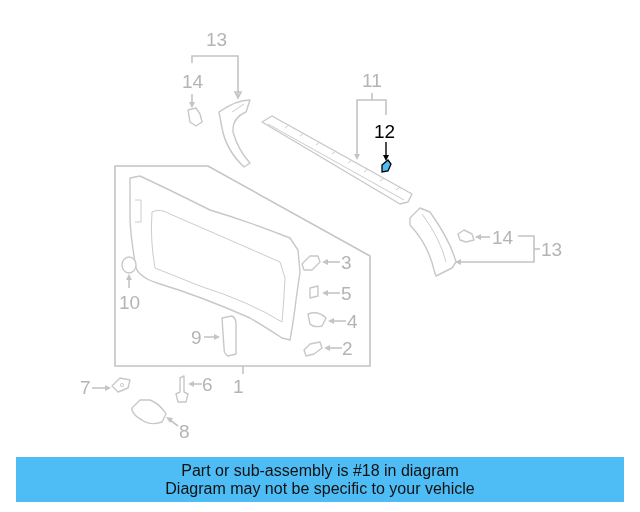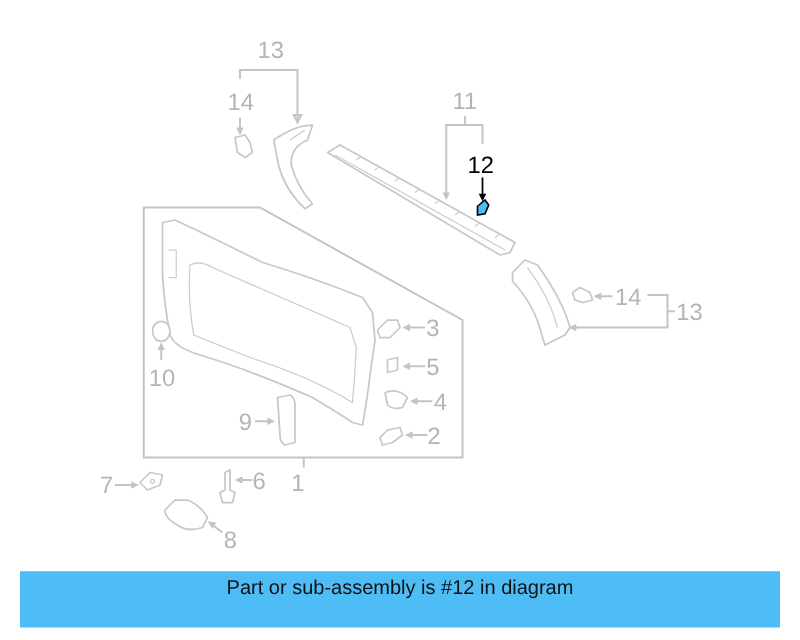--- a/index.html
+++ b/index.html
@@ -135,14 +135,15 @@
 
   <g>
     <path class="part" d="M132,408 L140,400 L150,400 Q160,404 166,414 L162,422 Q150,426 142,420 Q134,416 132,410 Z"></path>
   </g>
   <line class="ln" x1="170" y1="420" x2="178" y2="426"></line>
     <path d="M166,417 l7,1 l-3,5 Z" fill="#c4c4c4"></path>
   <text class="callout" x="179" y="438">8</text>
 </svg>
 
 <div class="banner">
-  <div>Part or sub-assembly is #12 in diagram</div>
+  <div>Part or sub-assembly is #18 in diagram</div>
+  <div>Diagram may not be specific to your vehicle</div>
 </div>
 
 </body></html>

